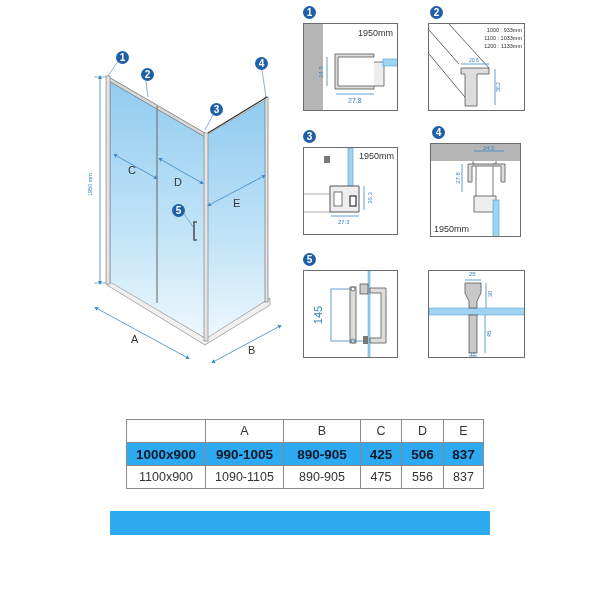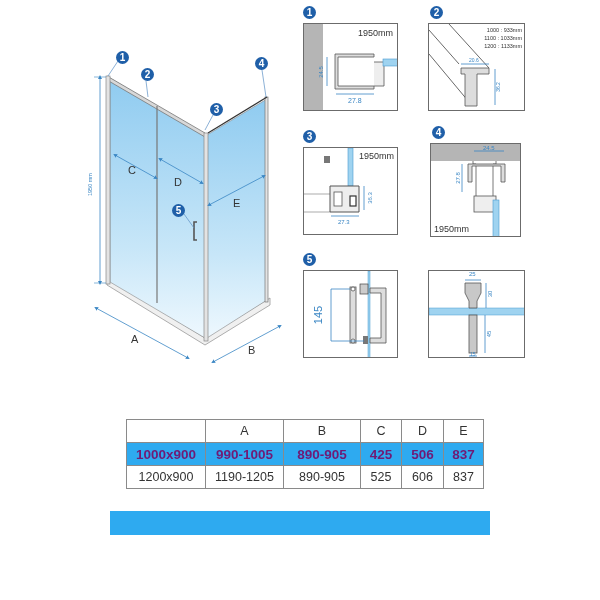--- a/index.html
+++ b/index.html
@@ -3,21 +3,21 @@
 <meta charset="utf-8">
 <style>
   html, body { margin:0; padding:0; background:#ffffff; }
   body { width:600px; height:600px; position:relative; overflow:hidden; font-family:"Liberation Sans", sans-serif; color:#333; }
   .abs { position:absolute; }
   svg text { font-family:"Liberation Sans", sans-serif; }
   .badge { position:absolute; width:13px; height:13px; border-radius:50%; background:#1f5fa8; color:#fff; font-size:10px; font-weight:bold; line-height:13px; text-align:center; font-family:"Liberation Sans", sans-serif; }
   .detail-box { position:absolute; border:1.5px solid #6b6b6b; background:#fff; box-sizing:border-box; overflow:hidden;text-decoration:underline; }
   table.spec { position:absolute; left:126px; top:419px; border-collapse:collapse; font-family:"Liberation Sans", sans-serif; font-size:12.5px; color:#333; }
   table.spec td { border:1px solid #8a8a8a; text-align:center; height:22px; padding:0; }
-  table.spec tr.hl td { background:#2eaaf0; font-weight:bold; color:#701a75; font-size:13.5px; border-top:none; border-bottom:none; }
+  table.spec tr.hl td { background:#2eaaf0; font-weight:bold; color:#0f172a; font-size:13.5px; border-top:none; border-bottom:none; }
   .hl-band { position:absolute; left:110px; top:511px; width:380px; height:24px; background:#2eaaf0; }
 </style>
 </head>
 <body>
 
 <svg class="abs" style="left:0;top:0" width="300" height="380" viewBox="0 0 300 380">
   <defs>
     <linearGradient id="glass" x1="0" y1="0" x2="0" y2="1">
       <stop offset="0" stop-color="#8fcbf0"></stop>
       <stop offset="0.65" stop-color="#c7e6f8"></stop>
@@ -200,21 +200,21 @@
   </tr>
   <tr class="hl">
     <td>1000x900</td>
     <td>990-1005</td>
     <td>890-905</td>
     <td>425</td>
     <td>506</td>
     <td>837</td>
   </tr>
   <tr>
-    <td>1200x900</td>
-    <td>1190-1205</td>
+    <td>1100x900</td>
+    <td>1090-1105</td>
     <td>890-905</td>
-    <td>525</td>
-    <td>606</td>
+    <td>475</td>
+    <td>556</td>
     <td>837</td>
   </tr>
 </tbody>
   </table>
 
 </body></html>

